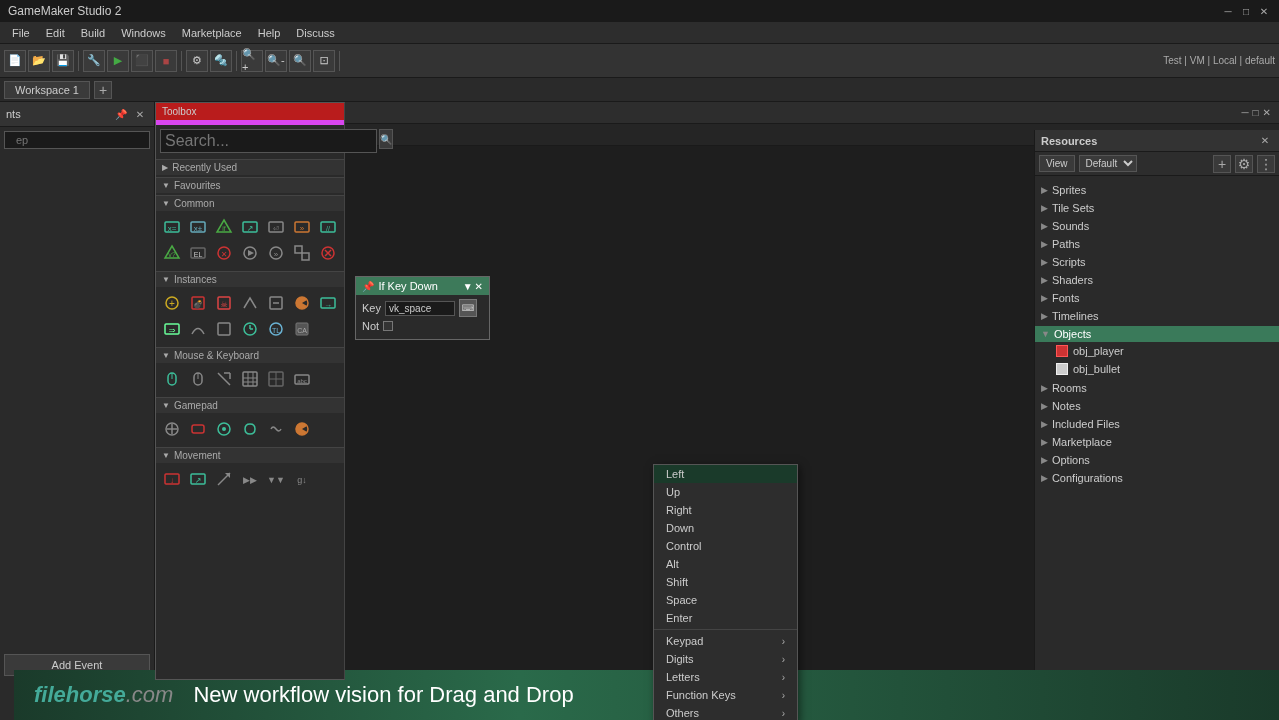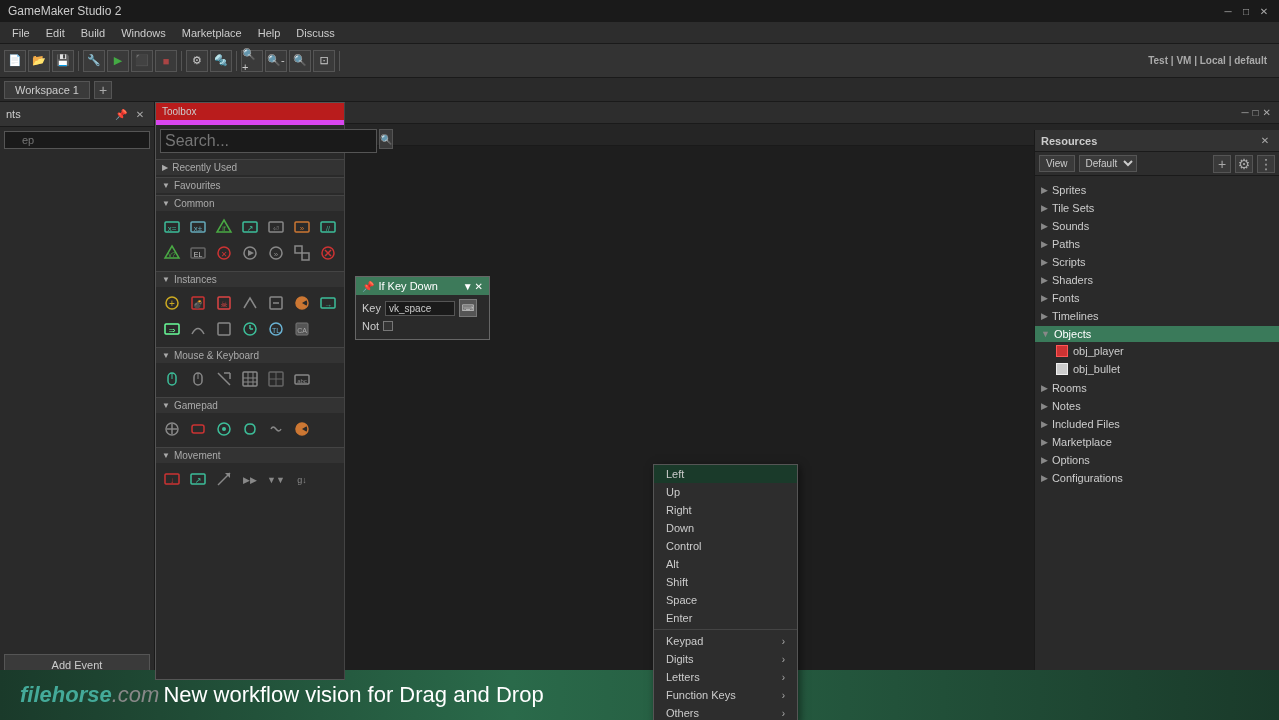--- a/index.html
+++ b/index.html
@@ -27,21 +27,21 @@
     
     #main { display: flex; height: calc(720px - 22px - 22px - 34px - 24px - 40px); }
 
     
     #left-panel { width: 155px; background: #2a2a2a; border-right: 1px solid #1a1a1a; display: flex; flex-direction: column; }
     #left-panel .panel-header { display: flex; align-items: center; justify-content: space-between; padding: 4px 6px; background: #333; border-bottom: 1px solid #1a1a1a; }
     #left-panel .panel-header span { font-size: 11px; color: #ccc; }
     #left-panel .panel-actions { display: flex; gap: 2px; }
     #left-panel .panel-actions .btn { width: 16px; height: 16px; display: flex; align-items: center; justify-content: center; font-size: 10px; color: #aaa; cursor: pointer; }
     #left-panel .search-bar { padding: 4px; }
-    #left-panel .search-bar input { width: 100%; background: #1a1a1a; border: 1px solid #555; color: #ccc; font-size: 11px; padding: 2px 17px; }
+    #left-panel .search-bar input { width: 100%; background: #1a1a1a; border: 1px solid #555; color: #ccc; font-size: 11px; padding: 2px 11px; }
     #left-panel .add-event-btn { margin: 4px; background: #3a3a3a; border: 1px solid #555; padding: 4px 8px; font-size: 11px; color: #ccc; cursor: pointer; text-align: center; }
 
     
     #code-area { flex: 1; background: #1e1e1e; display: flex; flex-direction: column; }
     #code-header { background: #2d2d2d; height: 22px; display: flex; align-items: center; padding: 0 8px; justify-content: space-between; border-bottom: 1px solid #1a1a1a; }
     #code-header .code-title { font-size: 11px; color: #ccc; }
     #code-header .code-controls { display: flex; gap: 4px; }
     #code-header .code-controls span { font-size: 10px; color: #aaa; cursor: pointer; }
     #code-tabs { background: #252525; height: 22px; display: flex; align-items: center; padding: 0 4px; border-bottom: 1px solid #1a1a1a; }
     #code-tabs .code-tab { background: #333; border: 1px solid #555; padding: 1px 8px; font-size: 11px; color: #ccc; cursor: pointer; display: flex; align-items: center; gap: 4px; }
@@ -96,21 +96,21 @@
     .toolbox-icons { display: flex; flex-wrap: wrap; padding: 4px; gap: 2px; }
     .toolbox-icon { width: 24px; height: 24px; display: flex; align-items: center; justify-content: center; cursor: pointer; border-radius: 2px; }
     
     .ic-teal { color: #3dbf9a; }
     .ic-green { color: #4aaa44; }
     .ic-orange { color: #cc7733; }
     .ic-red { color: #cc3333; }
     .ic-yellow { color: #ccaa22; }
 
     
-    #bottom-banner { position: absolute; bottom: 0; left: 0; right: 0; height: 50px; background: linear-gradient(90deg, #1a3a2a 0%, #2a6a4a 40%, #1a3a2a 100%); display: flex; align-items: center; padding: 0 20px; gap: 4px; }
+    #bottom-banner { position: absolute; bottom: 0; left: 14px; right: 0; height: 50px; background: linear-gradient(90deg, #1a3a2a 0%, #2a6a4a 40%, #1a3a2a 100%); display: flex; align-items: center; padding: 0 20px; gap: 20px; }
     #bottom-banner .filehorse { font-size: 22px; color: #888; font-style: italic; }
     #bottom-banner .filehorse span { color: #ccc; }
     #bottom-banner .banner-text { font-size: 22px; color: #fff; font-weight: 300; }
 
     
     #bottom-right { position: absolute; bottom: 0; right: 0; width: 245px; background: #2a2a2a; border-top: 1px solid #444; padding: 4px 6px; display: flex; flex-direction: row; gap: 4px; }
     #bottom-right .filter-row { display: flex; align-items: center; gap: 4px; font-size: 11px; color: #ccc; }
     #bottom-right .find-row { display: flex; align-items: center; gap: 4px; }
     #bottom-right .find-row input { flex: 1; background: #1a1a1a; border: 1px solid #555; color: #ccc; font-size: 10px; padding: 2px 4px; }
     #bottom-right .find-btn { background: #3a3a3a; border: 1px solid #555; color: #ccc; font-size: 10px; padding: 2px 6px; cursor: pointer; }
@@ -160,21 +160,21 @@
   <div class="tb-sep"></div>
   <div class="tb-btn">⚙</div>
   <div class="tb-btn">🔩</div>
   <div class="tb-sep"></div>
   <div class="tb-btn">🔍+</div>
   <div class="tb-btn">🔍-</div>
   <div class="tb-btn">🔍</div>
   <div class="tb-btn">⊡</div>
   <div class="tb-sep"></div>
   <div style="flex:1"></div>
-  <div style="font-size:10px; color:#aaa; margin-right:8px;font-weight:bold;">
+  <div style="font-size:10px; color:#aaa; margin-right:0;">
     <span>Test</span> | 
     <span>VM</span> | 
     <span>Local</span> | 
     <span>default</span>
   </div>
 </div>
 
 <div id="ws-tabs">
   <div class="ws-tab">
     <span>Workspace 1</span>

